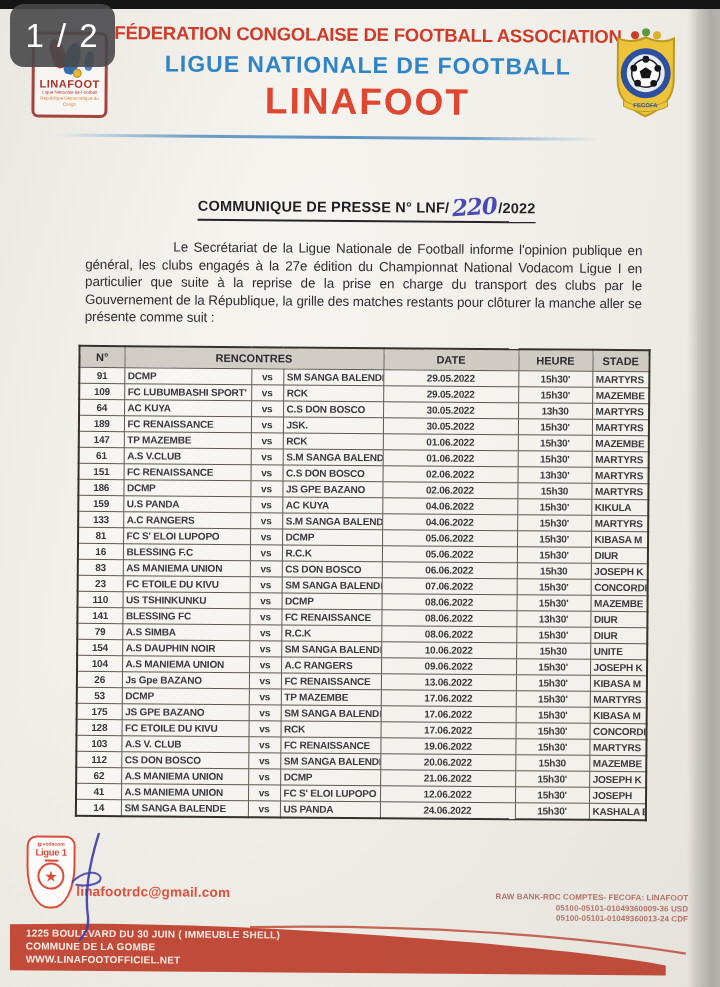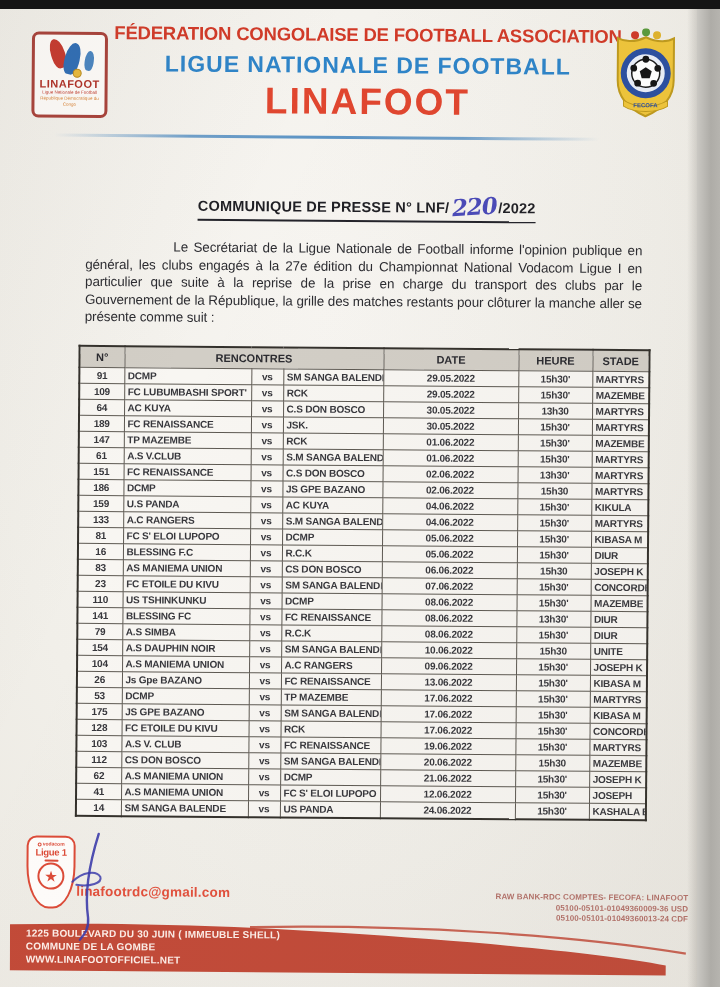--- a/index.html
+++ b/index.html
@@ -442,13 +442,14 @@
         <div>COMMUNE DE LA GOMBE</div>
         <div>WWW.LINAFOOTOFFICIEL.NET</div>
       </div>
 
   </div>
 
   <div class="vignette"></div>
   <div class="right-strip-shadow"></div>
   <div class="right-strip"></div>
   <div class="top-strip"></div>
+  <div class="page-badge">1 / 2</div>
 </div>
 
 </body></html>

